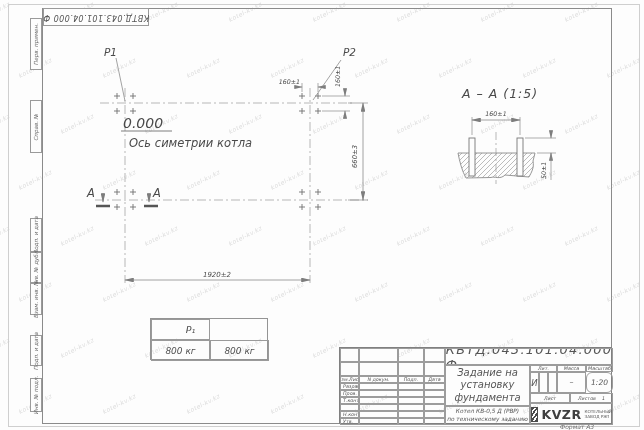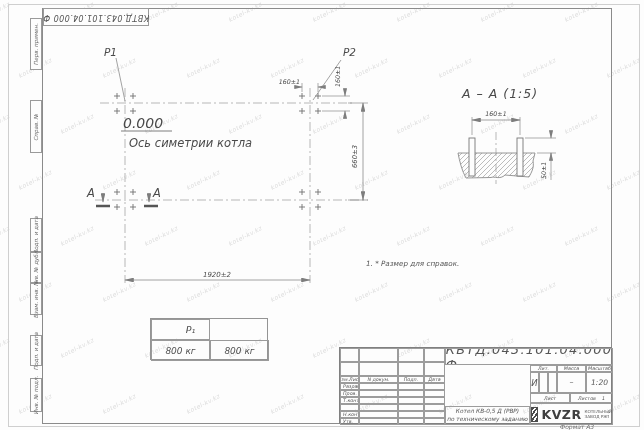--- a/index.html
+++ b/index.html
@@ -236,21 +236,20 @@
       <path d="M525 138 H556 M537 153 H556"></path>
       <path d="M551 130 V138" marker-end="url(#arr)"></path>
       <path d="M551 161 V153" marker-end="url(#arr)"></path>
       <path d="M551 153 V180"></path>
     </g>
     <text transform="rotate(-90 546 179)" x="546" y="179" font-size="6.3">50±1</text>
   </g>
 </svg>
 
 <div class="abs notes">
-  <p>1. * Размер для справок.</p>
 </div>
 
 <div class="abs ptable">
   <div class="cell" style="left:0;top:0;width:59px;height:21px;font-size:9.5px;padding-left:20px;">P₁</div>
   <div class="cell" style="left:0;top:21px;width:59px;height:21px;font-size:9px;">800 кг</div>
   <div class="cell" style="left:59px;top:21px;width:59px;height:21px;font-size:9px;">800 кг</div>
 </div>
 
 <div class="abs tb">
 
@@ -288,34 +287,39 @@
   <div class="cell" style="left:19px;top:63px;width:39px;height:7px;"></div>
   <div class="cell" style="left:58px;top:63px;width:26px;height:7px;"></div>
   <div class="cell" style="left:84px;top:63px;width:21px;height:7px;"></div>
   <div class="cell small lbl" style="left:0;top:70px;width:19px;height:7px;">Утв.</div>
   <div class="cell" style="left:19px;top:70px;width:39px;height:7px;"></div>
   <div class="cell" style="left:58px;top:70px;width:26px;height:7px;"></div>
   <div class="cell" style="left:84px;top:70px;width:21px;height:7px;"></div>
 
   <div class="cell desig" style="left:105px;top:0;width:168px;height:17px;">КВТД.043.101.04.000 Ф</div>
 
+  <div class="cell ttl" style="left:105px;top:17px;width:85px;height:41px;">
+    <span>Задание на</span>
+    <span>установку</span>
+    <span>фундамента</span>
+  </div>
 
   <div class="cell sub" style="left:105px;top:58px;width:85px;height:19px;">
     <span>Котел КВ-0,5 Д (РВР)</span>
     <span>по техническому заданию</span>
   </div>
 
   <div class="cell small" style="left:190px;top:17px;width:27px;height:7px;">Лит.</div>
   <div class="cell small" style="left:217px;top:17px;width:29px;height:7px;">Масса</div>
   <div class="cell small" style="left:246px;top:17px;width:27px;height:7px;">Масштаб</div>
   <div class="cell" style="left:190px;top:24px;width:9px;height:21px;font-size:8.5px;">И</div>
   <div class="cell" style="left:199px;top:24px;width:9px;height:21px;"></div>
   <div class="cell" style="left:208px;top:24px;width:9px;height:21px;"></div>
   <div class="cell" style="left:217px;top:24px;width:29px;height:21px;font-size:8px;">–</div>
-  <div class="cell" style="left:246px;top:24px;width:27px;height:21px;font-size:7.5px;">1:20</div>
+  <div class="cell" style="left:246px;top:24px;width:27px;height:21px;font-size:7.5px;border-radius:6px;">1:20</div>
 
   <div class="cell small" style="left:190px;top:45px;width:40px;height:10px;">Лист</div>
   <div class="cell small" style="left:230px;top:45px;width:43px;height:10px;gap:6px;">
     <span>Листов</span>
     <span>1</span>
   </div>
 
   <div class="cell logo-cell" style="left:190px;top:55px;width:83px;height:22px;">
     <span class="emblem"></span>
     <span class="kvzr">KVZR</span>

